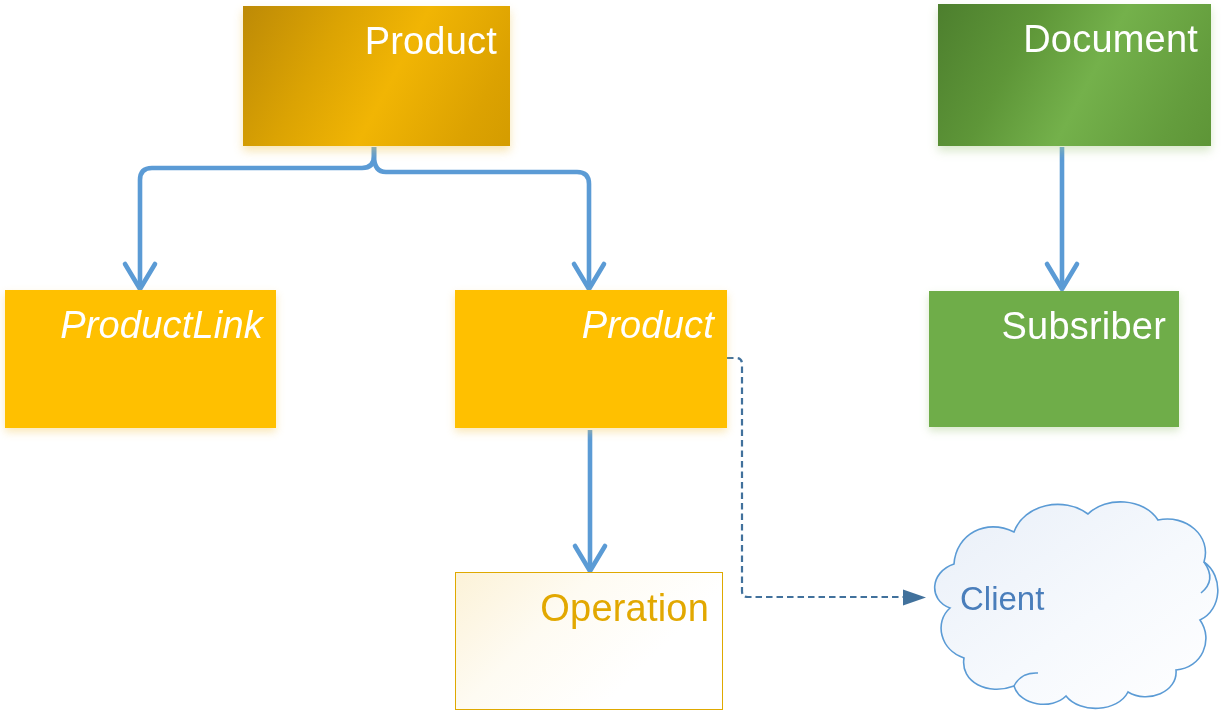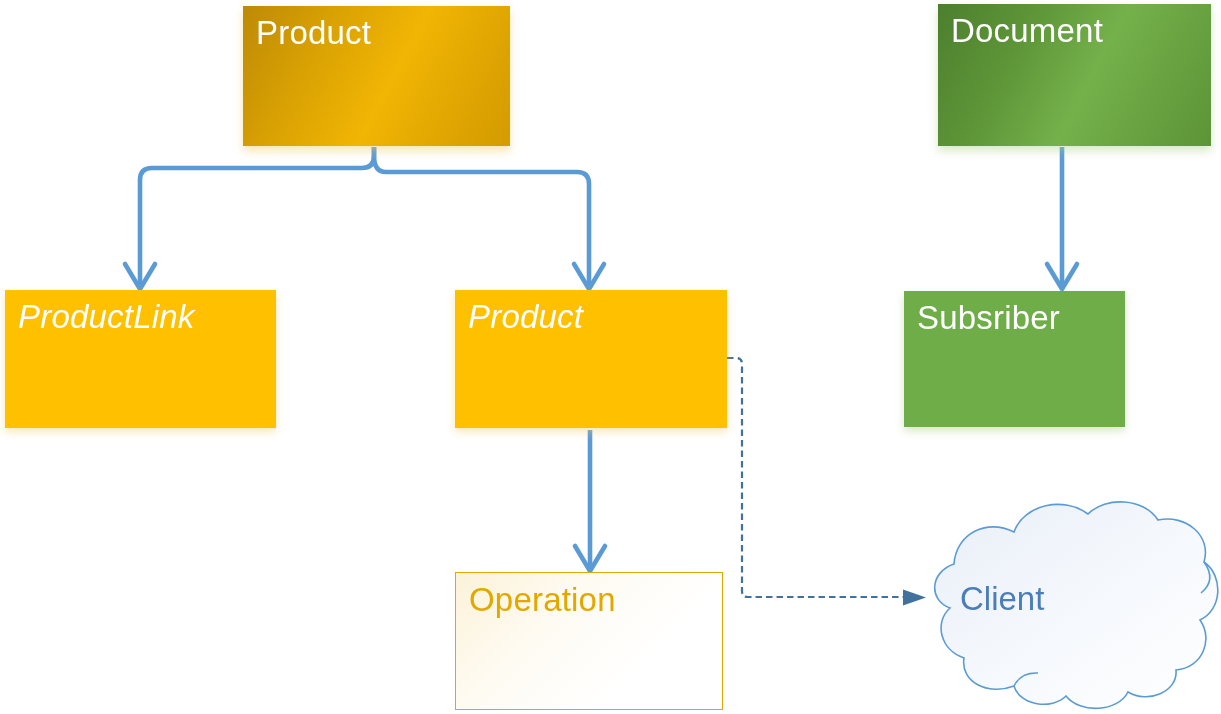--- a/index.html
+++ b/index.html
@@ -7,22 +7,23 @@
     position:relative;
     width:1221px;height:714px;
     background:#ffffff;
     overflow:hidden;
     font-family:"Liberation Sans", sans-serif;
   }
   .overlay{position:absolute;left:0;top:0;z-index:1;}
   .node{
     position:absolute;z-index:2;
     box-sizing:border-box;
-    padding:8px 13px;
-    font-size:33px;
+    text-align:right;
+    padding:14px 13px;
+    font-size:38px;
     color:#ffffff;
     letter-spacing:.2px;
   }
   .gold-grad{
     background:linear-gradient(118deg,#bd8a06 0%,#dba303 30%,#f1b504 55%,#dca201 85%,#d49c00 100%);
     box-shadow:0 5px 9px rgba(240,200,90,.45);
   }
   .green-grad{
     background:linear-gradient(118deg,#4d7f2e 0%,#5e9638 30%,#74b14b 55%,#649d3d 85%,#5e9537 100%);
     box-shadow:0 5px 9px rgba(170,205,140,.45);
@@ -125,21 +126,21 @@
   </div>
 
   <div class="node gold-solid" style="left:5px;top:290px;width:271px;height:138px">
     <span>ProductLink</span>
   </div>
 
   <div class="node gold-solid" style="left:455px;top:290px;width:272px;height:138px">
     <span>Product</span>
   </div>
 
-  <div class="node green-solid" style="left:904px;top:291px;width:221px;height:136px">
+  <div class="node green-solid" style="left:929px;top:291px;width:250px;height:136px">
     <span>Subsriber</span>
   </div>
 
   <div class="node gold-outline" style="left:455px;top:572px;width:268px;height:138px">
     <span>Operation</span>
   </div>
 
   <div class="cloud-label">Client</div>
 
 </div>

